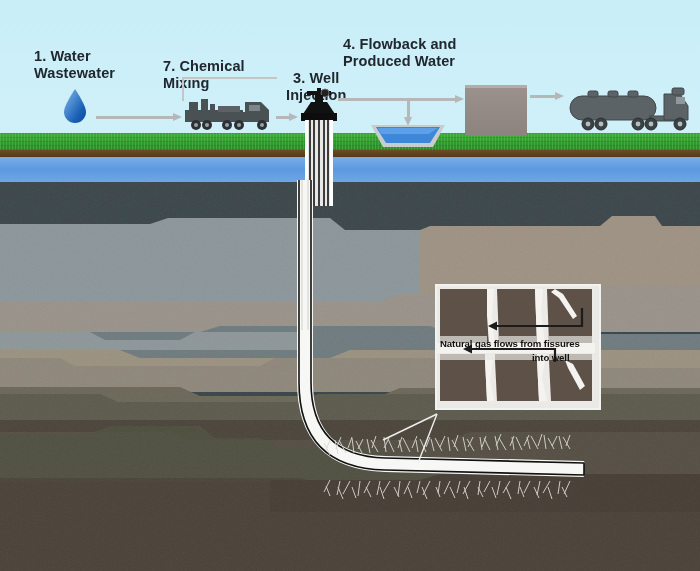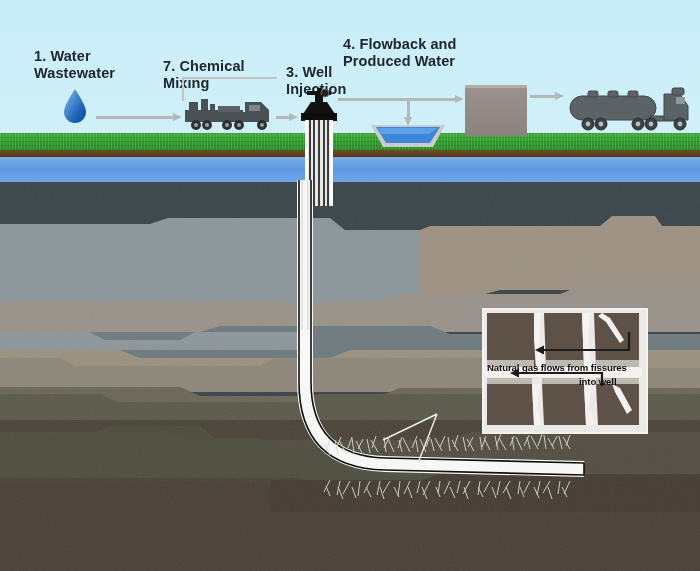--- a/index.html
+++ b/index.html
@@ -56,22 +56,22 @@
   
   #tanker{left:568px;top:86px;width:126px;height:47px;}
 
   
   #wellgroup{left:292px;top:86px;width:54px;height:120px;}
 
   
   #bore{left:0;top:0;width:700px;height:571px;}
 
   
-  #inset{left:435px;top:308px;width:162px;height:122px;
-    border:2px solid #f2f2f0;background:#e9e9e6;margin-left:47px;}
+  #inset{left:435px;top:284px;width:162px;height:122px;
+    border:2px solid #f2f2f0;background:#e9e9e6;}
   .insettext{position:absolute;color:#111;font-weight:bold;font-size:9.6px;
     line-height:11px;white-space:nowrap;letter-spacing:-.1px;}
 </style>
 </head>
 <body>
 
 <div id="stage">
 
   <div class="abs" id="bedrock"></div>
 
@@ -122,21 +122,21 @@
   <div class="step" style="left:34px;top:48px;">
     <div>1. Water</div>
     <div>Wastewater</div>
   </div>
 
   <div class="step" style="left:163px;top:58px;">
     <div>7. Chemical</div>
     <div>Mixing</div>
   </div>
 
-  <div class="step" style="left:286px;top:64px;">
+  <div class="step" style="left:286px;top:70px;text-align:center;">
     <div>3. Well</div>
     <div>Injection</div>
   </div>
 
   <div class="step" style="left:343px;top:36px;">
     <div>4. Flowback and</div>
     <div>Produced Water</div>
   </div>
 
 

